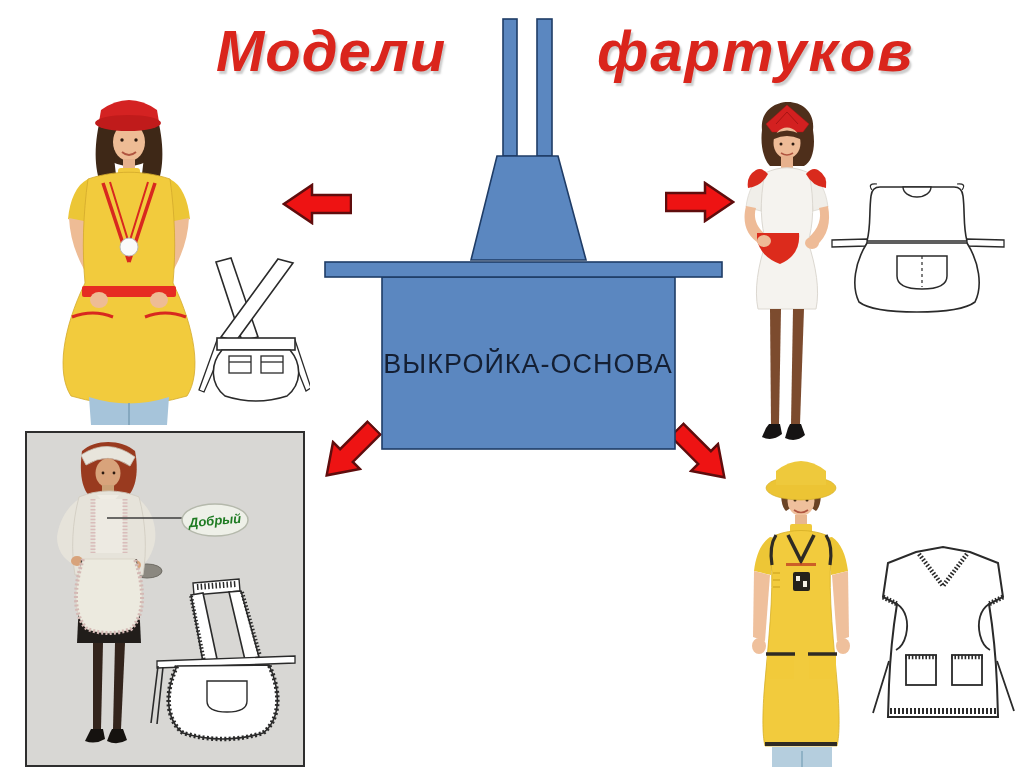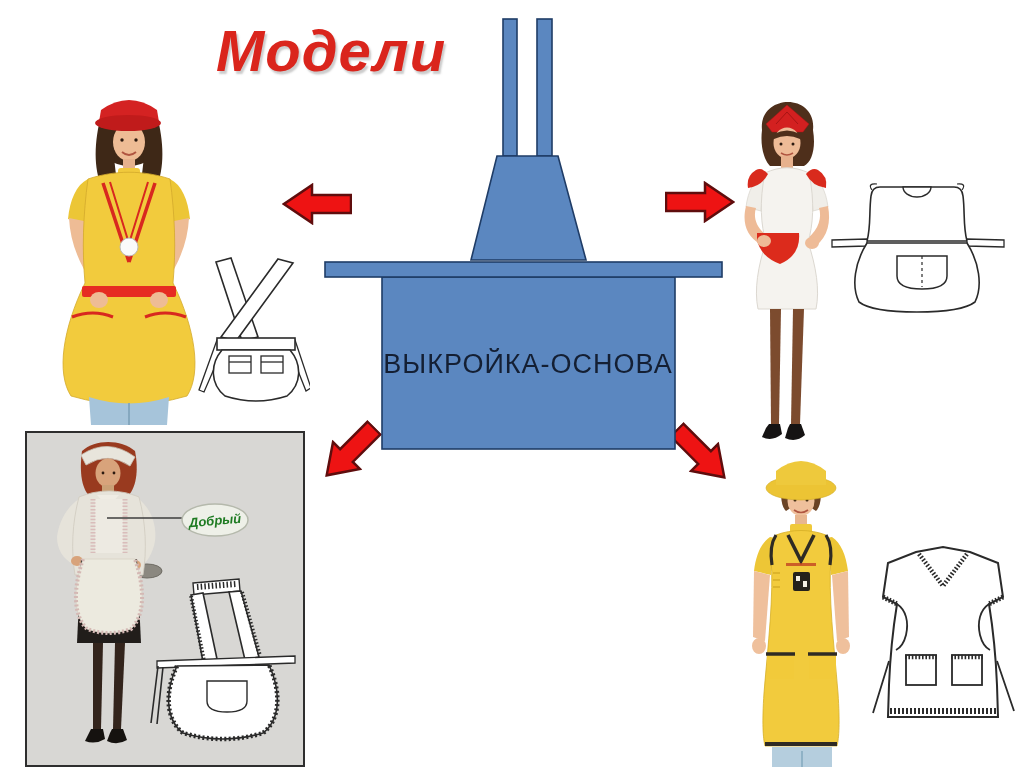--- a/index.html
+++ b/index.html
@@ -20,20 +20,21 @@
   .skl{fill:none;stroke:#2a2a2a;stroke-width:1.6;}
   .frill{fill:none;stroke-linecap:butt;}
   .badge-text{font-size:13px;font-weight:bold;font-style:italic;fill:var(--c-badge_green,#1e7b22);}
 </style>
 </head>
 <body>
 
 <div class="slide">
 
   <div class="title t-left">Модели</div>
+  <div class="title t-right">фартуков</div>
 
   <svg class="abs" style="left:315px;top:431px;transform:rotate(135deg);" width="70" height="42" viewBox="0 0 70 42">
     <polygon points="1,12 40,12 40,2 68,21 40,40 40,30 1,30" fill="var(--c-arrow_red,#ee1313)" stroke="var(--c-arrow_stroke,#5f0d0d)" stroke-width="2.5"></polygon>
   </svg>
   <svg class="abs" style="left:666px;top:433px;transform:rotate(45deg);" width="70" height="42" viewBox="0 0 70 42">
     <polygon points="1,12 40,12 40,2 68,21 40,40 40,30 1,30" fill="var(--c-arrow_red,#ee1313)" stroke="var(--c-arrow_stroke,#5f0d0d)" stroke-width="2.5"></polygon>
   </svg>
 
   <svg class="abs" style="left:280px;top:10px;" width="460" height="445" viewBox="280 10 460 445">
     <g fill="var(--c-shape_blue,#5b87c0)" stroke="var(--c-shape_stroke,#1f3c66)" stroke-width="1.6">

